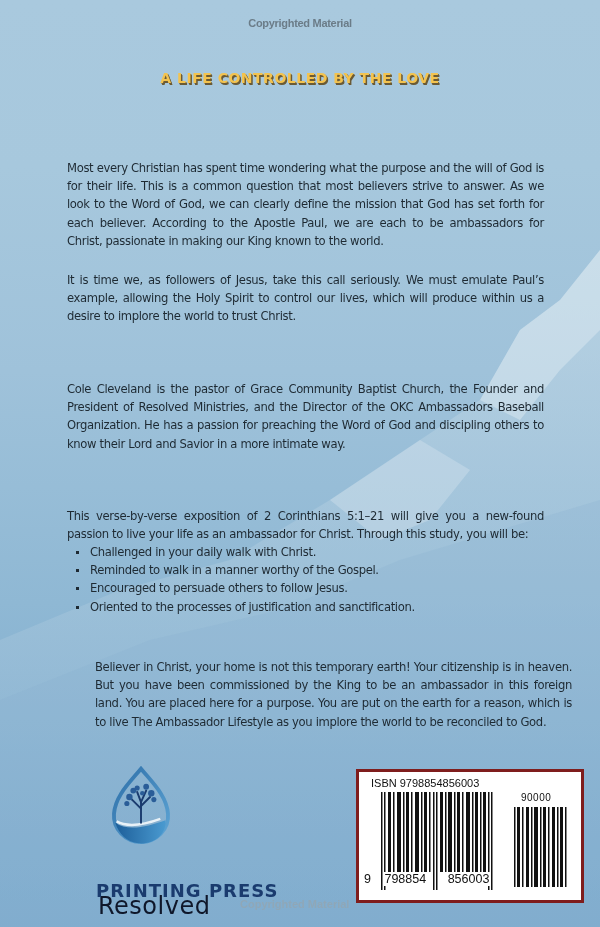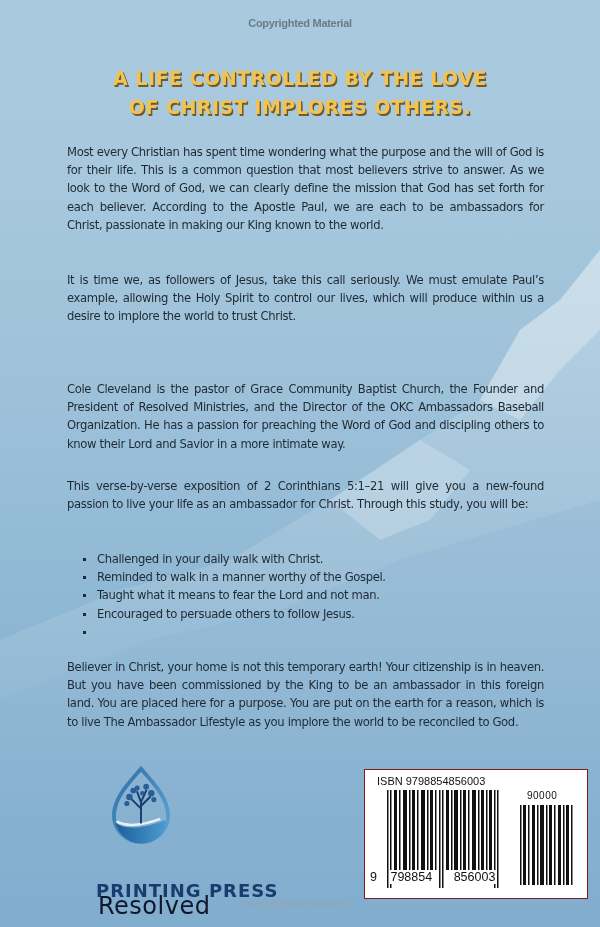--- a/index.html
+++ b/index.html
@@ -11,64 +11,64 @@
     .mountain {
       position: absolute; left: 0; top: 0; width: 600px; height: 927px; pointer-events: none;
     }
     .copyright-top {
       position: absolute; top: 17px; left: 0; width: 600px; text-align: center;
       font-family: "Liberation Sans", sans-serif; font-size: 11px; font-weight: bold;
       color: #6b7c88; letter-spacing: -0.3px;
     }
     .headline {
       position: absolute; top: 64px; left: 0; width: 600px; text-align: center;
-      font-family: "DejaVu Sans", sans-serif; font-weight: bold; font-size: 19px;
+      font-family: "DejaVu Sans", sans-serif; font-weight: bold; font-size: 14px;
       line-height: 29px; color: #f3c34f; letter-spacing: 0.5px;
       text-shadow: 1.5px 1.5px 0 #6a5a35, 1px 1px 0 #7a6a40;
     }
     .body-text {
       position: absolute; left: 67px; width: 477px;
       font-family: "DejaVu Sans", sans-serif; font-size: 11.6px; line-height: 18.2px;
       color: #1e2a33; text-align: justify; letter-spacing: -0.35px;
     }
     .body-text p { margin: 0; }
-    .p1 { top: 143px; }
+    .p1 { top: 159px; }
     .p2 { top: 271px; }
     .p3 { top: 380px; }
-    .p4 { top: 477px; }
+    .p4 { top: 507px; }
     .bullets {
       position: absolute; top: 525px; left: 70px; width: 480px;
-      margin: 7px; padding: 0; list-style: none;
+      margin: 0; padding: 0; list-style: none;
       font-family: "DejaVu Sans", sans-serif; font-size: 11.6px; line-height: 18.2px;
       color: #1e2a33; letter-spacing: -0.35px;
     }
     .bullets li { position: relative; padding-left: 20px; }
     .bullets li .dot {
       position: absolute; left: 6px; top: 8px; width: 3px; height: 3px; background: #1e2a33;
     }
-    .p5 { top: 658px; }
+    .p5 { top: 658px; margin-left: 28px; }
     .logo {
       position: absolute; left: 95px; top: 762px; width: 140px; height: 135px;
     }
     .logo-name {
       position: absolute; left: 98px; top: 856px; font-family: "DejaVu Sans", sans-serif;
       font-size: 24px; color: #0f172a; letter-spacing: 0.5px; font-weight: normal; margin-top: 36px;
     }
     .logo-sub {
       position: absolute; left: 96px; top: 880px; font-family: "DejaVu Sans", sans-serif;
       font-size: 18px; font-weight: bold; color: #1a3b6e; letter-spacing: 1px;
     }
     .copyright-bottom {
       position: absolute; top: 898px; left: 240px;
       font-family: "Liberation Sans", sans-serif; font-size: 11px; font-weight: bold;
       color: #93a6b2; opacity: 0.8;
     }
     .barcode-box {
-      position: absolute; left: 364px; top: 769px; width: 222px; height: 128px;
-      background: #ffffff; border: 1px solid #7f1d1d;
+      position: absolute; left: 356px; top: 769px; width: 222px; height: 128px;
+      background: #ffffff; border: 3px solid #7f1d1d;
     }
     .isbn-label {
       position: absolute; left: 12px; top: 5px; font-family: "Liberation Sans", sans-serif;
       font-size: 11px; color: #111;
     }
     .price-code {
       position: absolute; left: 162px; top: 20px; font-family: "Liberation Sans", sans-serif;
       font-size: 10px; color: #111; letter-spacing: 0.5px;
     }
     .bars-main { position: absolute; left: 12px; top: 20px; width: 128px; height: 98px; }
@@ -92,42 +92,40 @@
   <path d="M0,640 L120,590 L230,560 L330,500 L420,440 L480,400 L520,330 L560,300 L600,250 L600,927 L0,927 Z" fill="url(#mg)"></path>
   <path d="M330,500 L420,440 L470,470 L430,520 L380,540 Z" fill="#dde9f1" opacity="0.35"></path>
   <path d="M480,400 L520,330 L560,300 L600,250 L600,330 L560,370 L520,420 Z" fill="#e6eff5" opacity="0.4"></path>
   <path d="M0,700 L150,640 L280,610 L400,560 L600,500 L600,927 L0,927 Z" fill="#86b0cf" opacity="0.25"></path>
 </svg>
 
 <div class="copyright-top">Copyrighted Material</div>
 
 <div class="headline">
   <div>A LIFE CONTROLLED BY THE LOVE</div>
-  <div>OF CHRIST IMPLORES OTHERS.</div>
 </div>
 
 <div class="body-text p1">
   <p>Most every Christian has spent time wondering what the purpose and the will of God is for their life. This is a common question that most believers strive to answer. As we look to the Word of God, we can clearly define the mission that God has set forth for each believer. According to the Apostle Paul, we are each to be ambassadors for Christ, passionate in making our King known to the world.</p>
 </div>
 <div class="body-text p2">
   <p>It is time we, as followers of Jesus, take this call seriously. We must emulate Paul’s example, allowing the Holy Spirit to control our lives, which will produce within us a desire to implore the world to trust Christ.</p>
 </div>
 <div class="body-text p3">
   <p>Cole Cleveland is the pastor of Grace Community Baptist Church, the Founder and President of Resolved Ministries, and the Director of the OKC Ambassadors Baseball Organization. He has a passion for preaching the Word of God and discipling others to know their Lord and Savior in a more intimate way.</p>
 </div>
 <div class="body-text p4">
   <p>This verse-by-verse exposition of 2 Corinthians 5:1–21 will give you a new-found passion to live your life as an ambassador for Christ. Through this study, you will be:</p>
 </div>
 
 <ul class="bullets" style="top:543px;">
   <li><span class="dot"></span><span>Challenged in your daily walk with Christ.</span></li>
   <li><span class="dot"></span><span>Reminded to walk in a manner worthy of the Gospel.</span></li>
-  <li><span class="dot"></span><span>Taught what it means to fear the Lord and not man.</span></li>
   <li><span class="dot"></span><span>Encouraged to persuade others to follow Jesus.</span></li>
-  <li><span class="dot"></span></li>
+  <li><span class="dot"></span><span>Oriented to the processes of justification and sanctification.</span></li>
 </ul>
 
 <div class="body-text p5">
   <p>Believer in Christ, your home is not this temporary earth! Your citizenship is in heaven. But you have been commissioned by the King to be an ambassador in this foreign land. You are placed here for a purpose. You are put on the earth for a reason, which is to live The Ambassador Lifestyle as you implore the world to be reconciled to God.</p>
 </div>
 
 <svg class="logo" viewBox="0 0 140 135" style="left:96px; top:762px; width:90px; height:90px;">
   <defs>
     <linearGradient id="dropg" x1="0" y1="0" x2="1" y2="1">
       <stop offset="0" stop-color="#2d6fa8"></stop>

